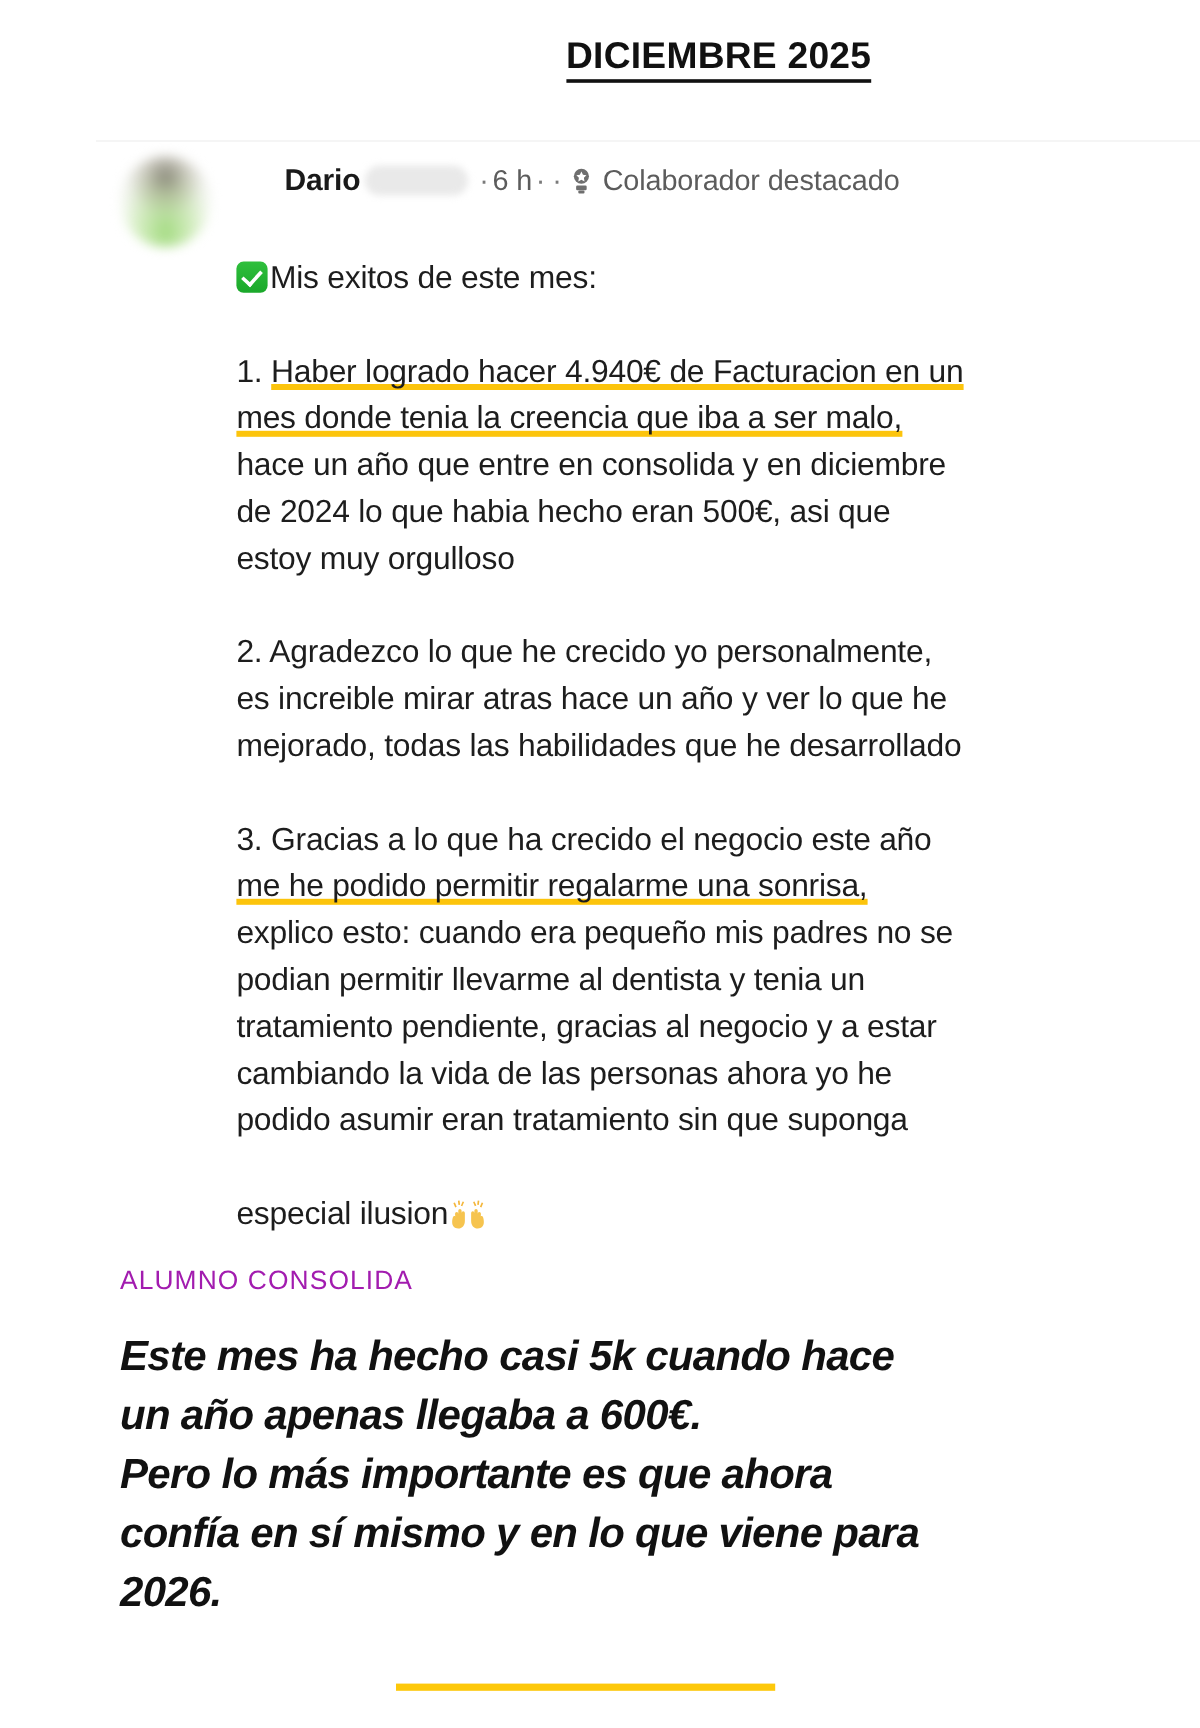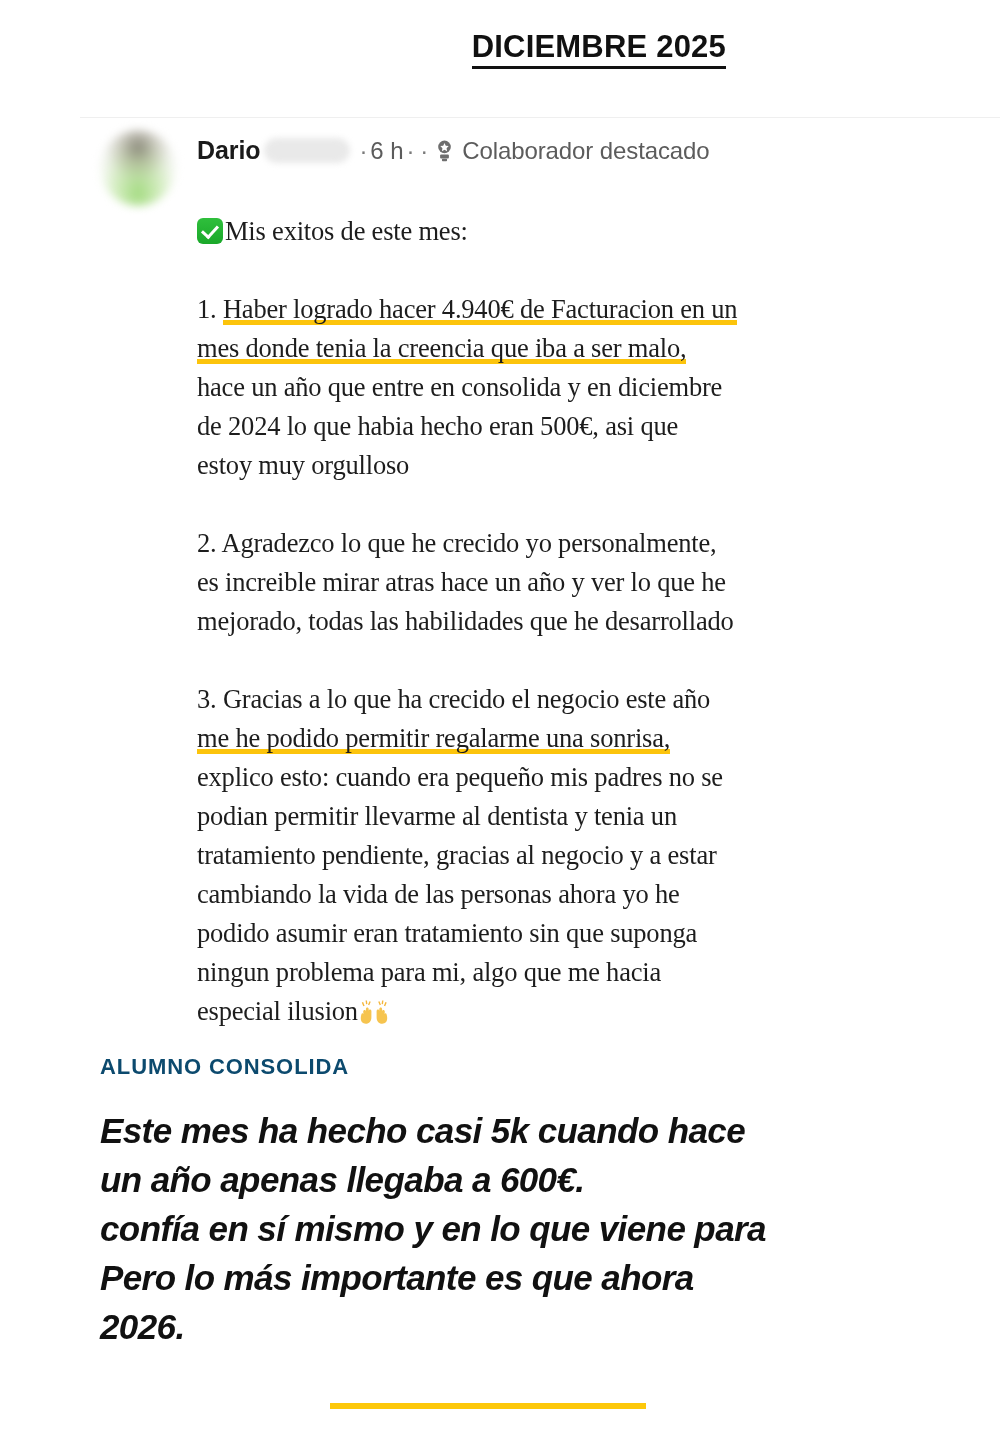--- a/index.html
+++ b/index.html
@@ -80,20 +80,21 @@
     display: flex;
     align-items: center;
     flex-wrap: nowrap;
     white-space: nowrap;
   }
   .author-name {
     font-size: 25px;
     font-weight: bold;
     color: #1a1a1a;
     letter-spacing: -0.1px;
+    margin-left: 40px;
   }
   .name-redaction {
     display: inline-block;
     width: 86px;
     height: 25px;
     border-radius: 13px;
     background: #e9e9e9;
     filter: blur(3.2px);
     margin: 0 6px 0 4px;
     vertical-align: middle;
@@ -114,21 +115,21 @@
 
   
   .post-body {
     margin-left: 97px;
     margin-top: 6px;
     font-size: 26.5px;
     line-height: 39px;
     color: #1d1d1d;
     letter-spacing: -0.2px;
   }
-  .post-body p { margin: 0; font-family: Liberation Serif, serif; }
+  .post-body p { margin: 0; }
   .para-gap { height: 39px; }
 
   .check-emoji {
     display: inline-block;
     width: 26px;
     height: 26px;
     border-radius: 6px;
     background: linear-gradient(180deg, #2fbf3c 0%, #1aa82a 100%);
     position: relative;
     vertical-align: -4px;
@@ -166,22 +167,22 @@
 
   
   .caption-block {
     position: absolute;
     top: 1054px;
     left: 100px;
     width: 830px;
   }
   .eyebrow {
     font-size: 22px;
-    font-weight: bold;
-    color: #0c4a6e;
+    font-weight: normal;
+    color: #a21caf;
     letter-spacing: 0.9px;
     line-height: 1.2;
   }
   .caption-text {
     margin-top: 26px;
     font-size: 35px;
     font-weight: bold;
     font-style: italic;
     line-height: 49px;
     color: #111111;
@@ -258,21 +259,21 @@
     <div class="para-gap"></div>
 
     <p>
       <span>3. Gracias a lo que ha crecido el negocio este año</span><br>
       <span class="hl">me he podido permitir regalarme una sonrisa,</span><br>
       <span>explico esto: cuando era pequeño mis padres no se</span><br>
       <span>podian permitir llevarme al dentista y tenia un</span><br>
       <span>tratamiento pendiente, gracias al negocio y a estar</span><br>
       <span>cambiando la vida de las personas ahora yo he</span><br>
       <span>podido asumir eran tratamiento sin que suponga</span><br>
-      <span>ningun problema para mi, algo que me hacia</span><br>
+      <br>
       <span>especial ilusion</span><span class="hands-emoji">
         <svg viewBox="0 0 30 26" width="30" height="26" aria-hidden="true">
           <g fill="#f4b63a">
             <path d="M2.8 3.6l1.3-.5 1.5 3.6-1.3.5z"></path>
             <path d="M6.6 1.6l1.35-.15.45 3.6-1.35.15z"></path>
             <path d="M10.5 2.2l1.25.55-1.5 3.5-1.25-.55z"></path>
           </g>
           <g fill="#f4b63a">
             <path d="M19.2 2.7l1.25-.55 1.5 3.5-1.25.55z"></path>
             <path d="M23.1 1.45l1.35.15-.45 3.6-1.35-.15z"></path>
@@ -284,19 +285,19 @@
       </span>
     </p>
   </div>
 </div>
 
 <div class="caption-block">
   <div class="eyebrow">ALUMNO CONSOLIDA</div>
   <div class="caption-text">
     <span class="cap-line">Este mes ha hecho casi 5k cuando hace</span>
     <span class="cap-line">un año apenas llegaba a 600€.</span>
+    <span class="cap-line">Pero lo más importante es que ahora</span>
     <span class="cap-line">confía en sí mismo y en lo que viene para</span>
-    <span class="cap-line">Pero lo más importante es que ahora</span>
     <span class="cap-line">2026.</span>
   </div>
 </div>
 
 <div class="bottom-rule"></div>
 
 </body></html>

